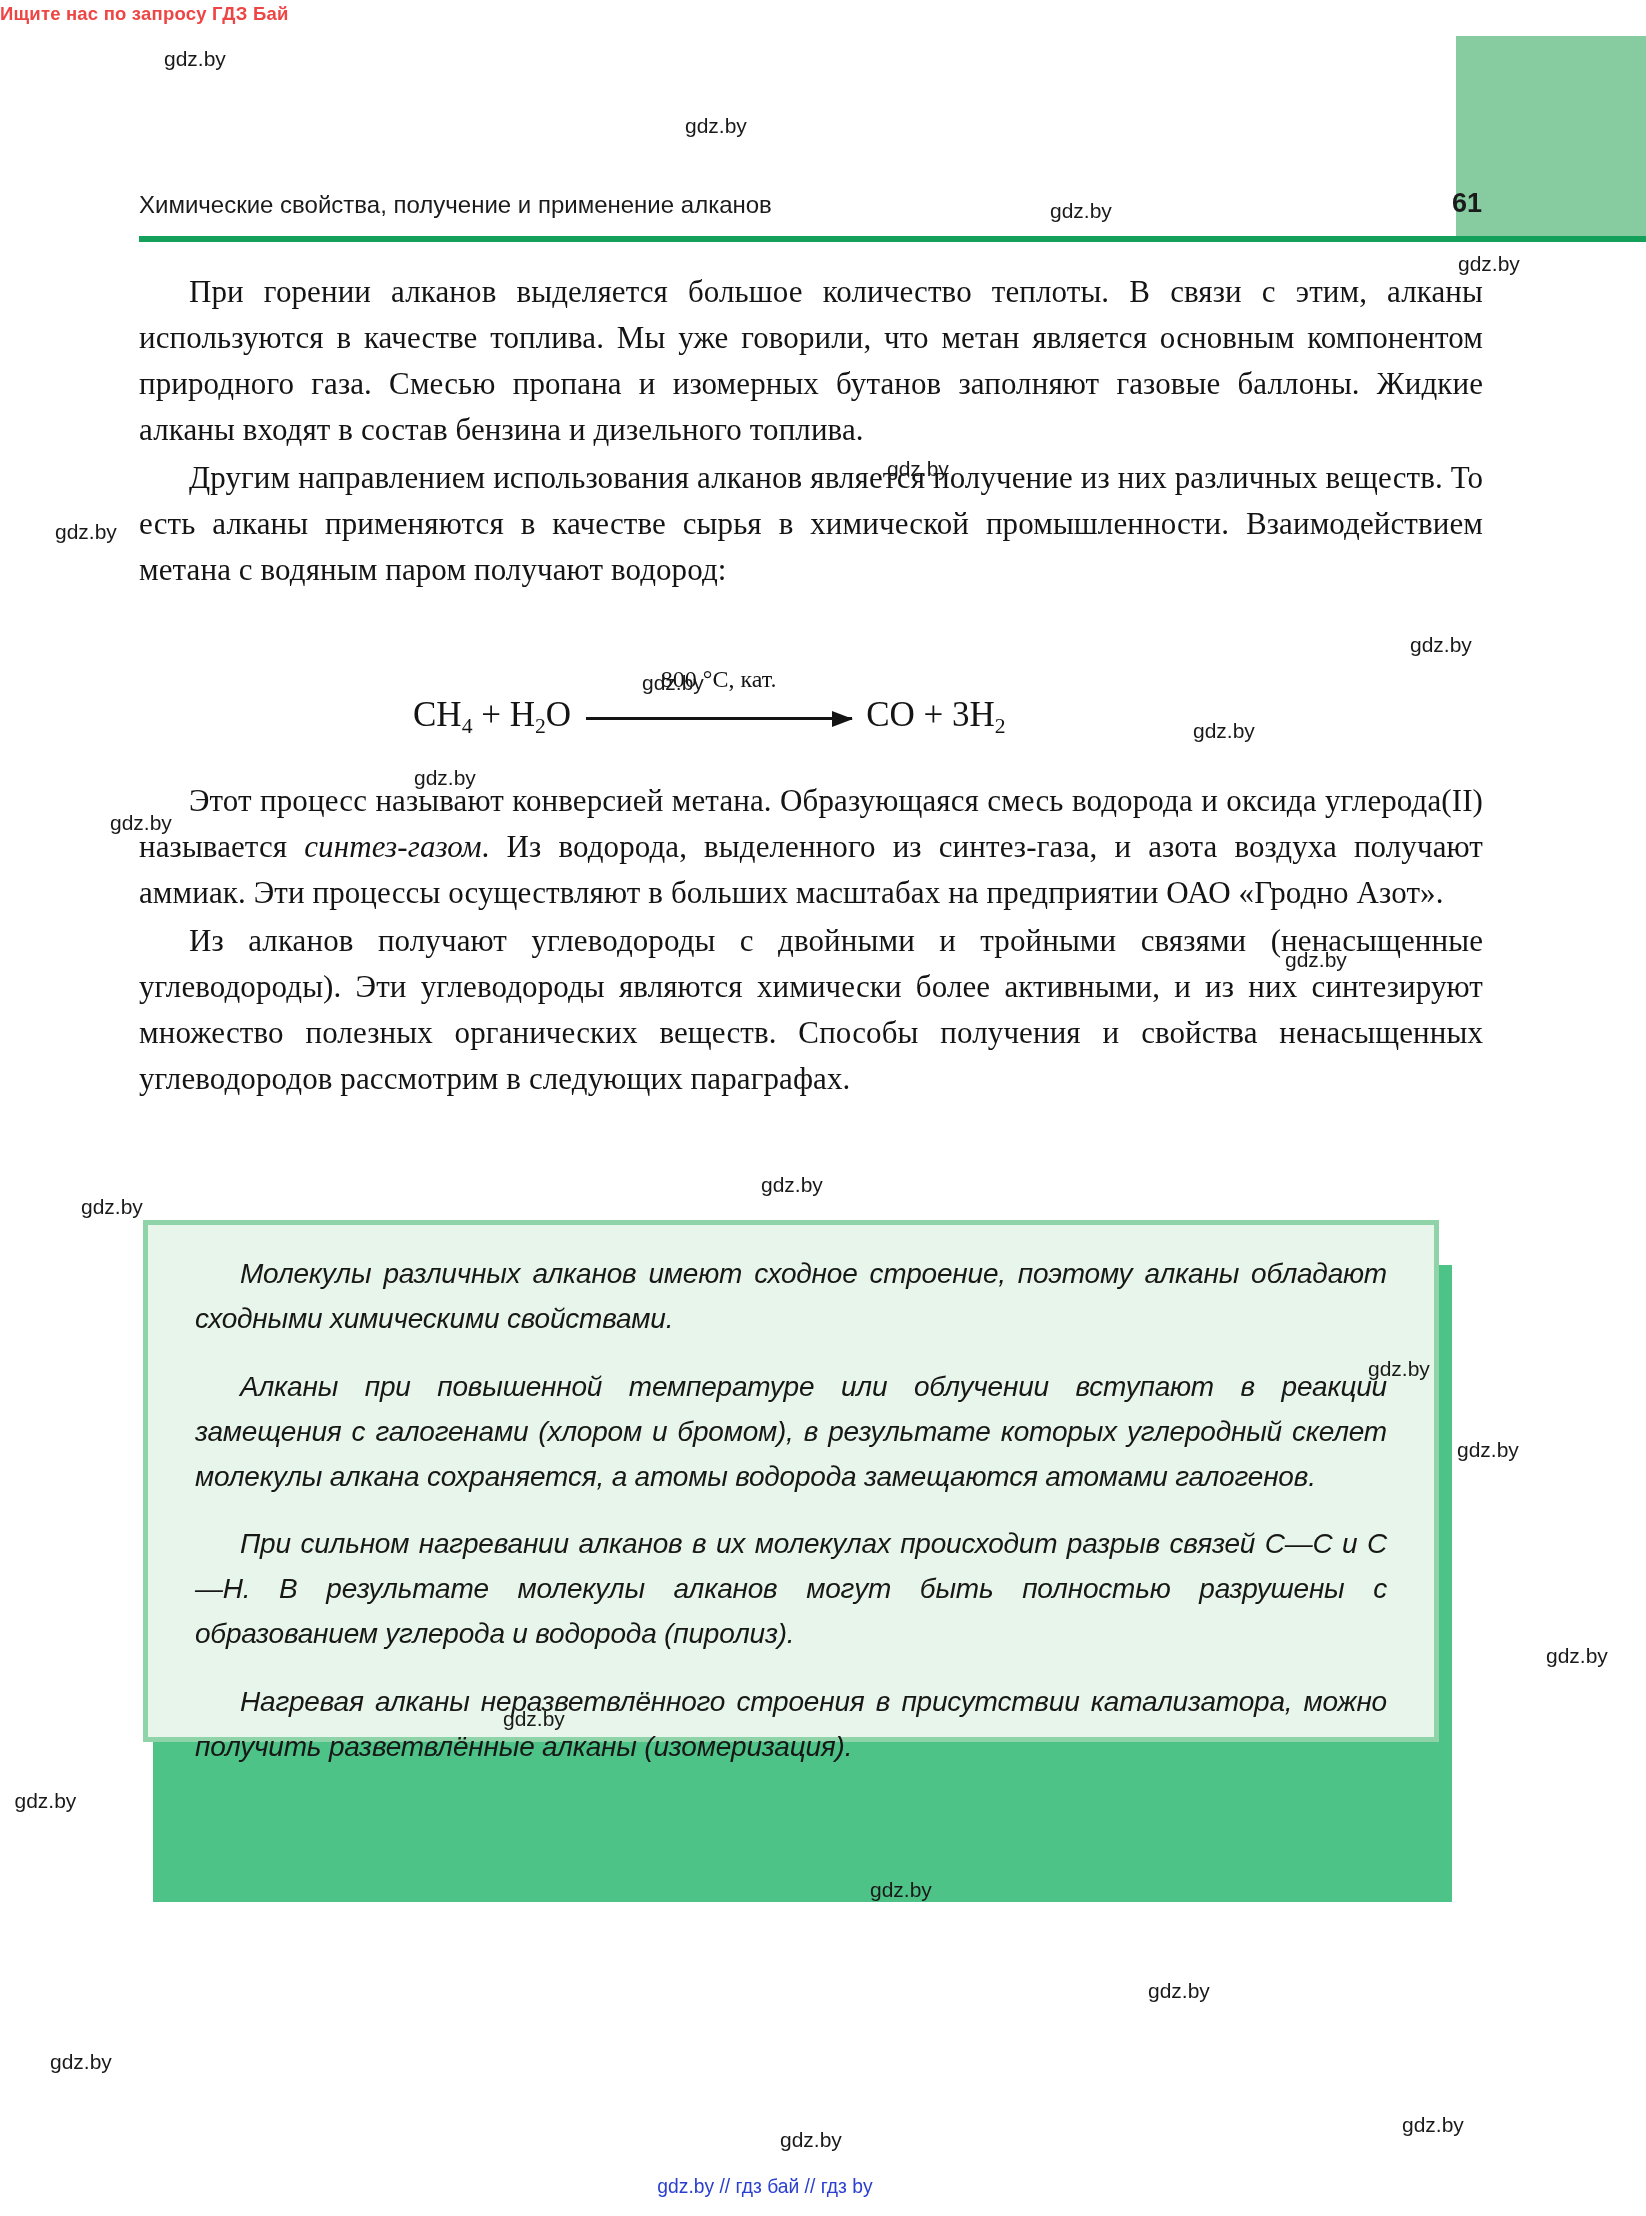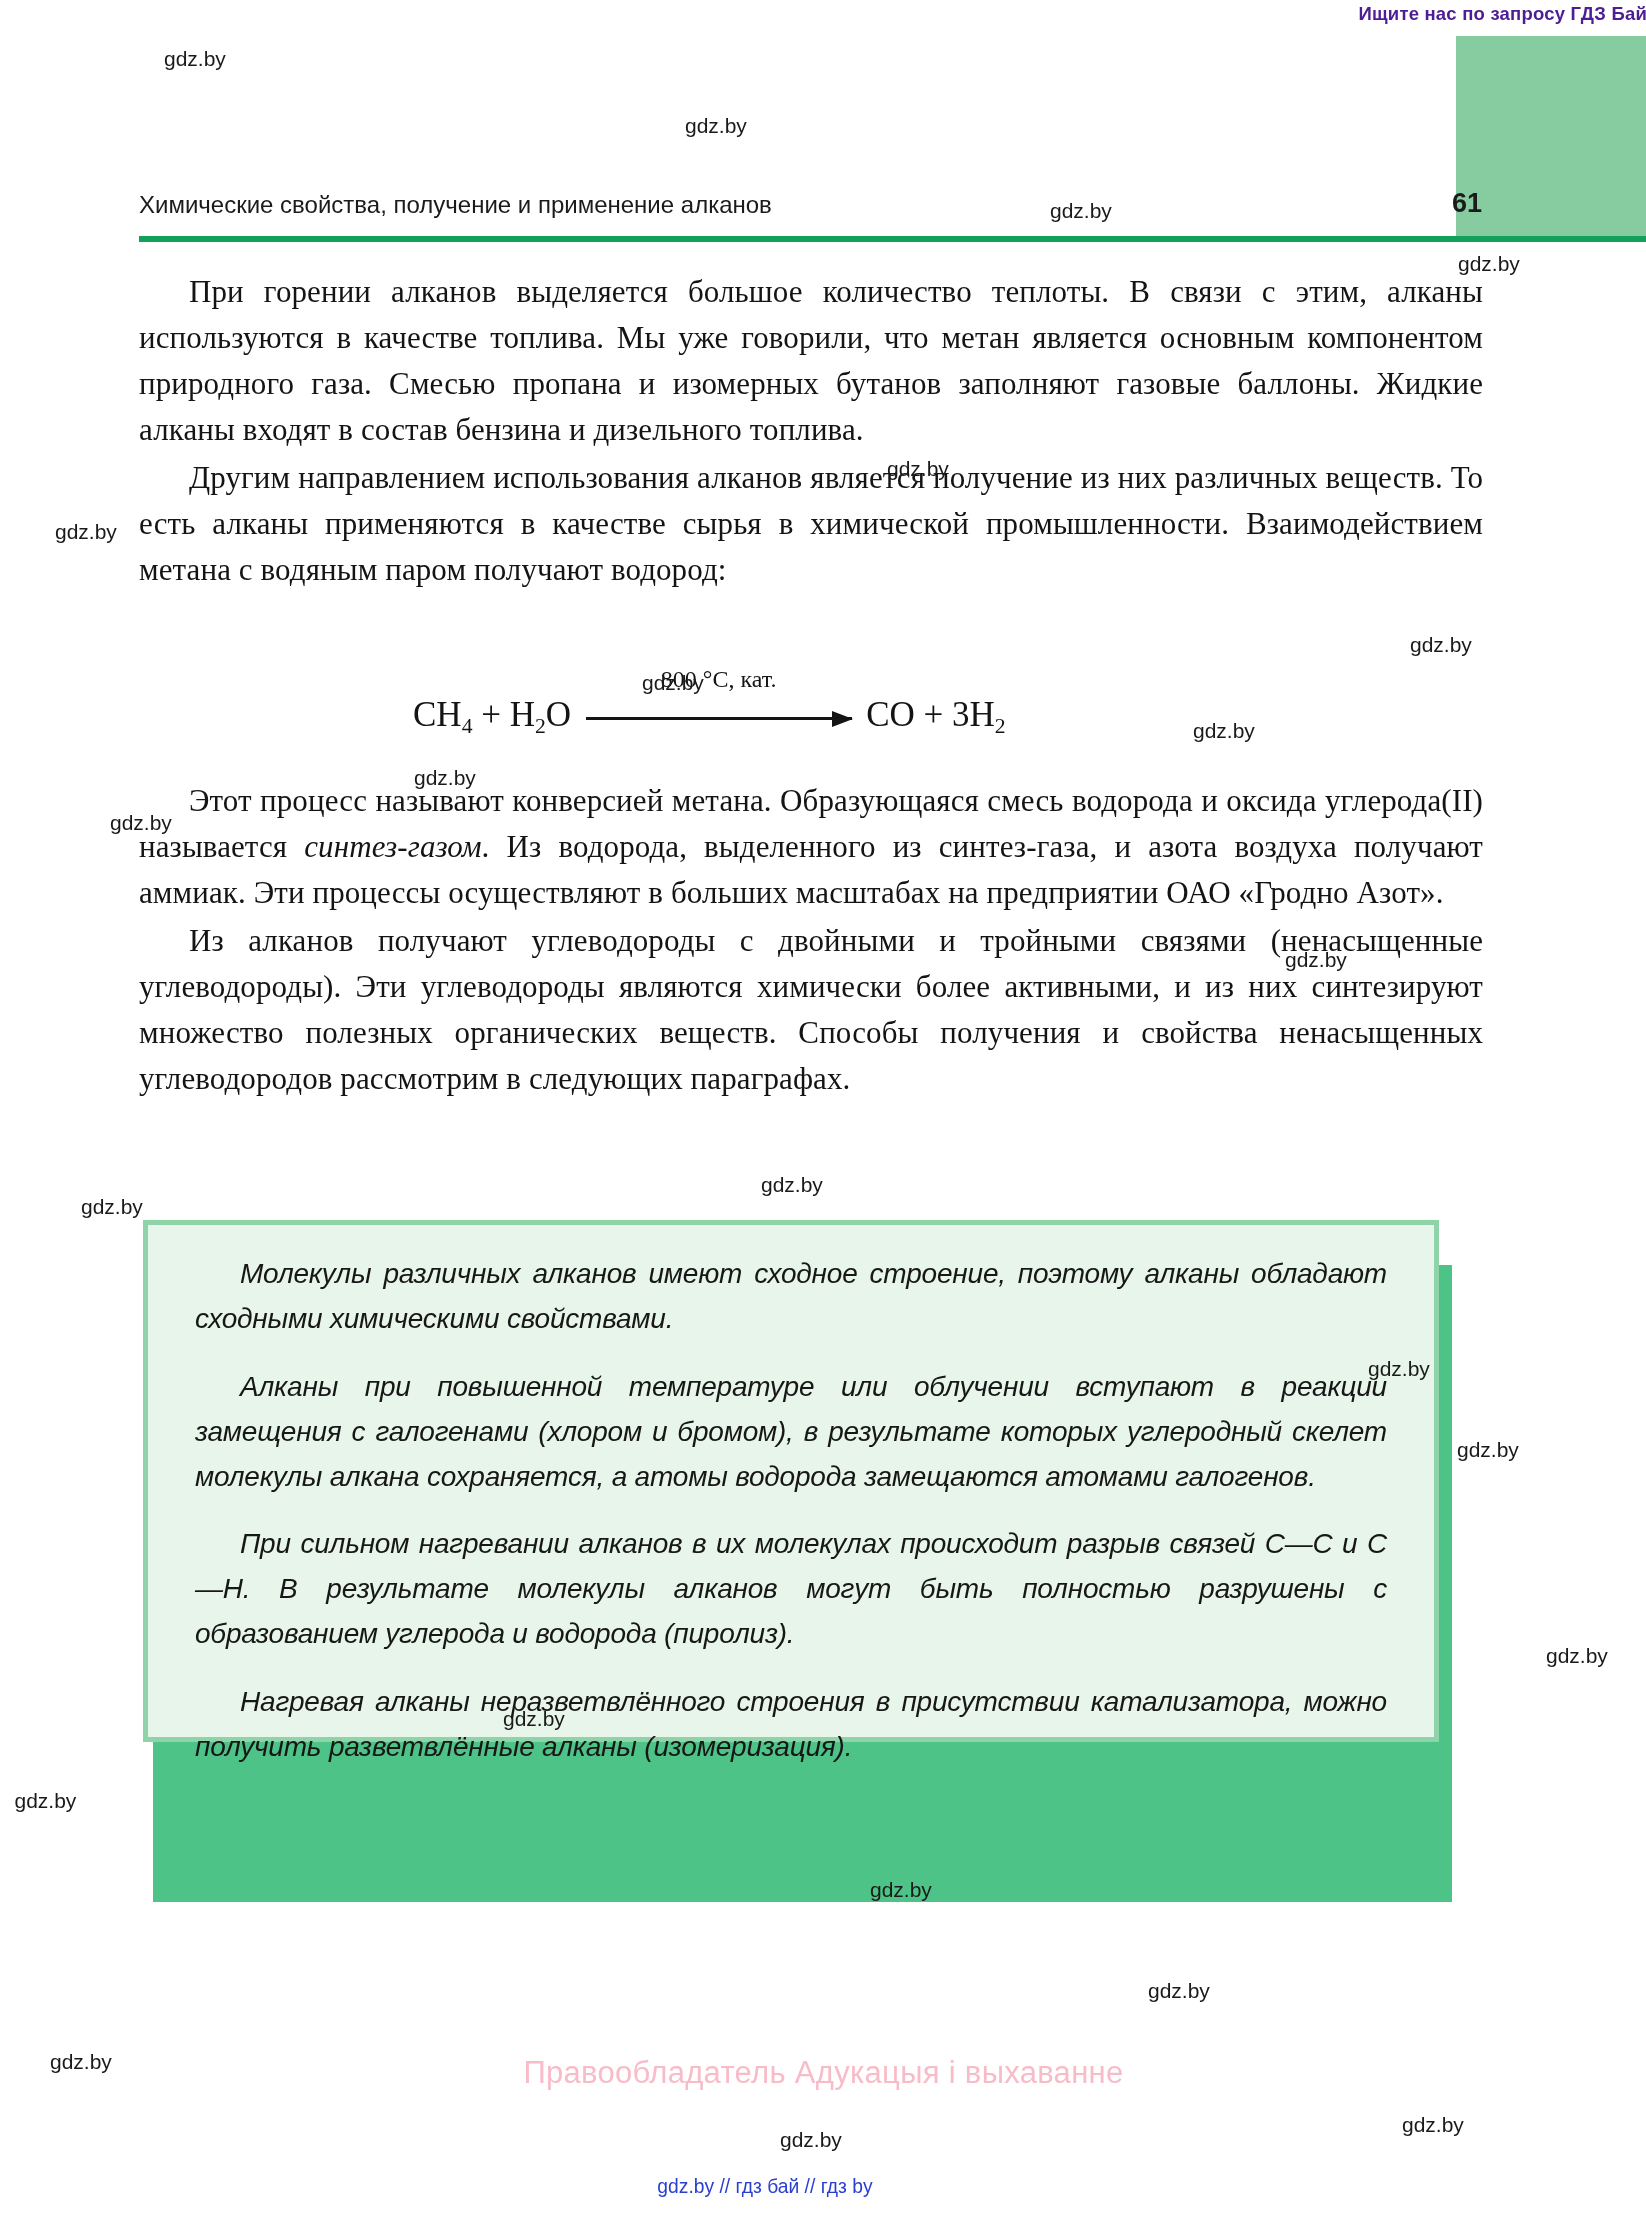--- a/index.html
+++ b/index.html
@@ -15,25 +15,25 @@
     overflow: hidden;
     font-family: "Liberation Serif", "DejaVu Serif", serif;
   }
 
   
   .promo-banner {
     position: absolute;
     top: 3.2px;
     left: 0;
     width: 1647px;
-    text-align: right;
+    text-align: left;
     font-family: "Liberation Sans", "DejaVu Sans", sans-serif;
     font-size: 18.5px;
     font-weight: 700;
-    color: #4c1d95;
+    color: #ef4444;
     letter-spacing: 0.2px;
   }
 
   
   .corner-block {
     position: absolute;
     left: 1456px;
     top: 36px;
     width: 190px;
     height: 206px;
@@ -269,21 +269,20 @@
   <div class="callout-shadow"></div>
   <div class="callout">
     <div class="callout-inner">
       <p>Молекулы различных алканов имеют сходное строение, поэтому алканы обладают сходными химическими свойствами.</p>
       <p>Алканы при повышенной температуре или облучении вступают в реакции замещения с галогенами (хлором и бромом), в результате которых углеродный скелет молекулы алкана сохраняется, а атомы водорода замещаются атомами галогенов.</p>
       <p>При сильном нагревании алканов в их молекулах происходит разрыв связей С—С и С—Н. В результате молекулы алканов могут быть полностью разрушены с образованием углерода и водорода (пиролиз).</p>
       <p class="tight">Нагревая алканы неразветвлённого строения в присутствии катализатора, можно получить разветвлённые алканы (изомеризация).</p>
     </div>
   </div>
 
-  <div class="copyright-line">Правообладатель Адукацыя і выхаванне</div>
 
   <div class="bottom-links">gdz.by  //  гдз бай  //  гдз by</div>
 
   <div id="watermark-layer">
       <div class="wm" style="left: 164px; top: 47px; font-size: 21px;">gdz.by</div>
       <div class="wm" style="left: 685px; top: 114px; font-size: 21px;">gdz.by</div>
       <div class="wm" style="left: 1050px; top: 199px; font-size: 21px;">gdz.by</div>
       <div class="wm" style="left: 1458px; top: 252px; font-size: 21px;">gdz.by</div>
       <div class="wm" style="left: 887px; top: 457px; font-size: 21px;">gdz.by</div>
       <div class="wm" style="left: 55px; top: 520px; font-size: 21px;">gdz.by</div>

